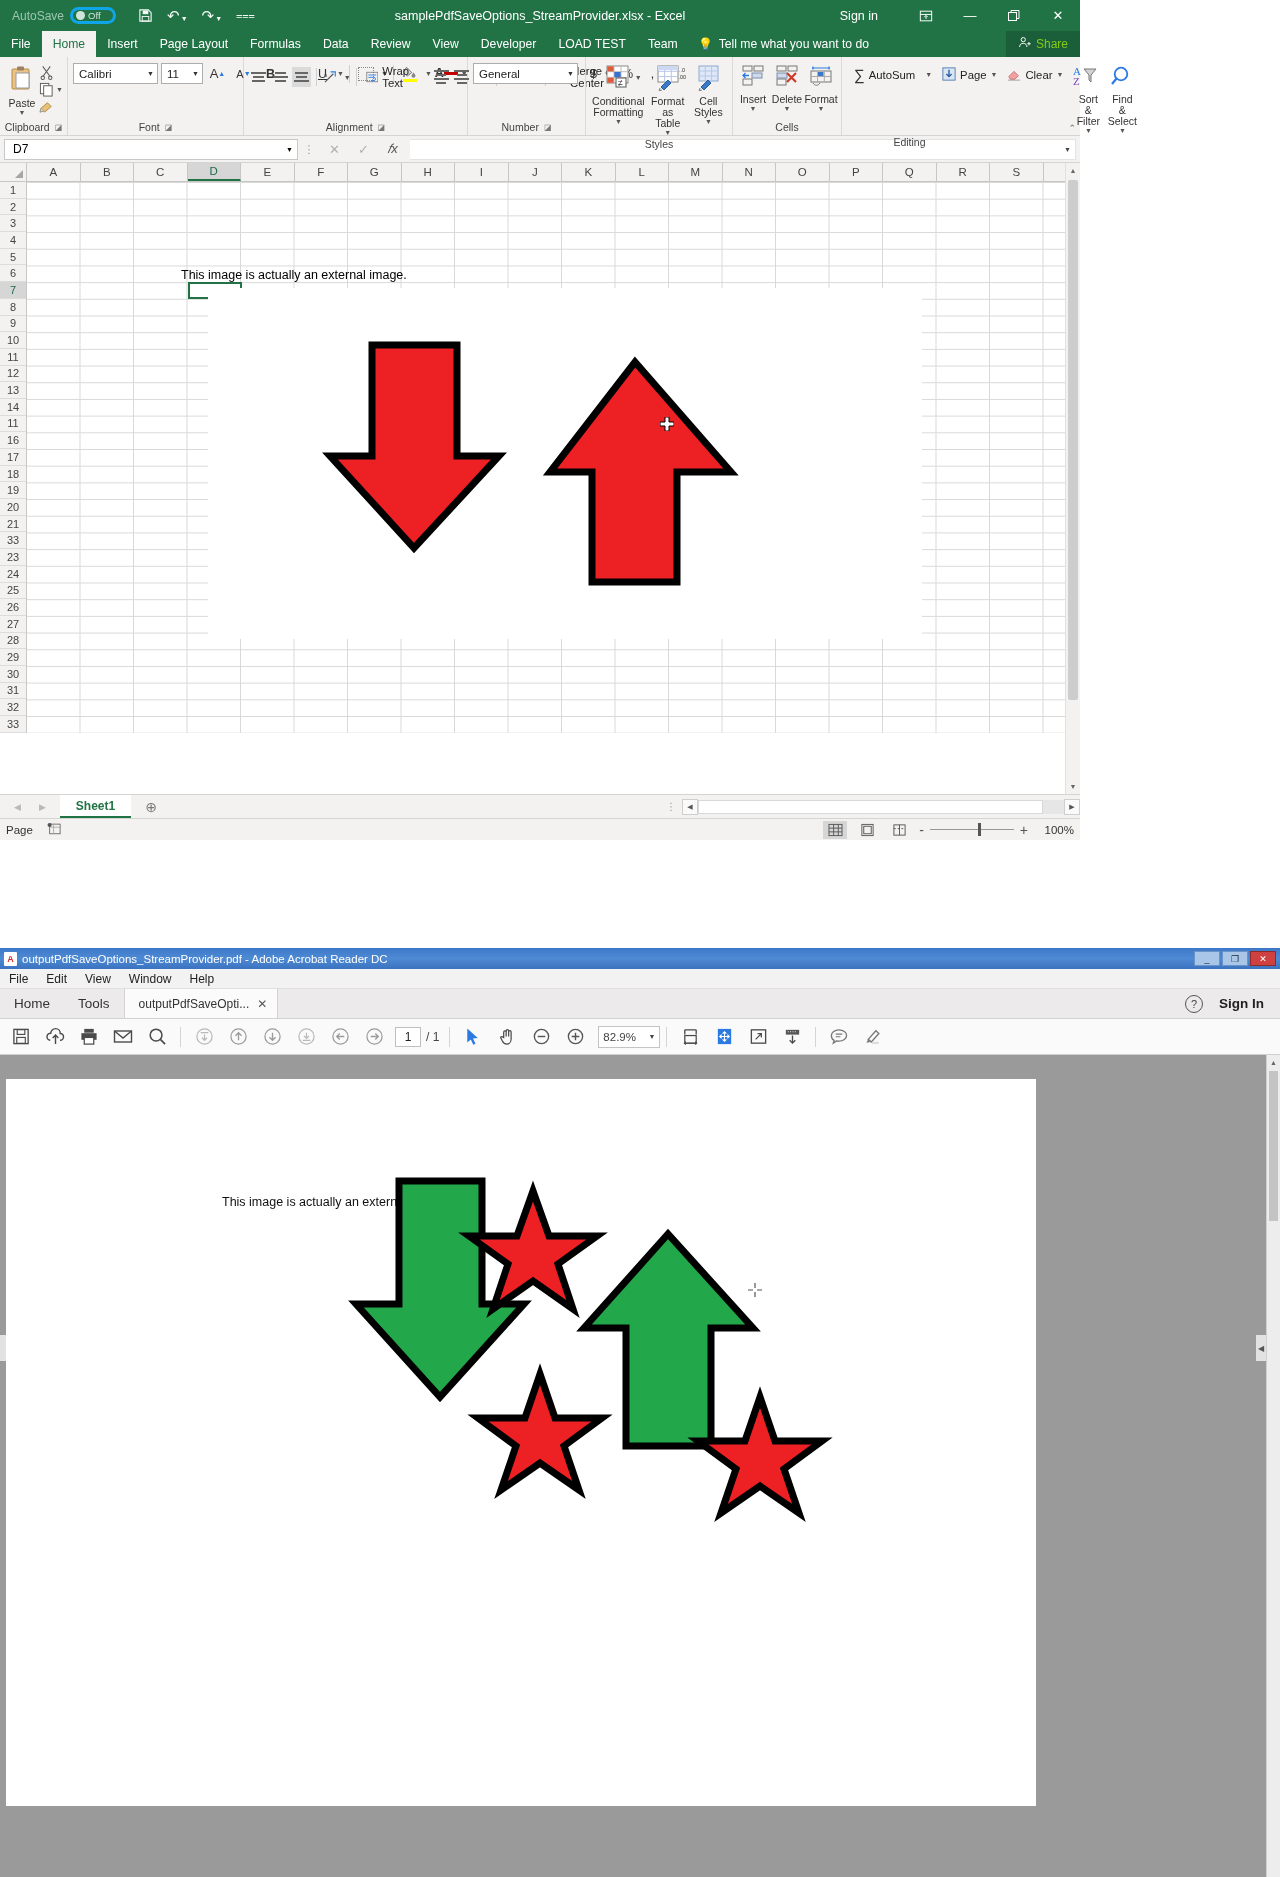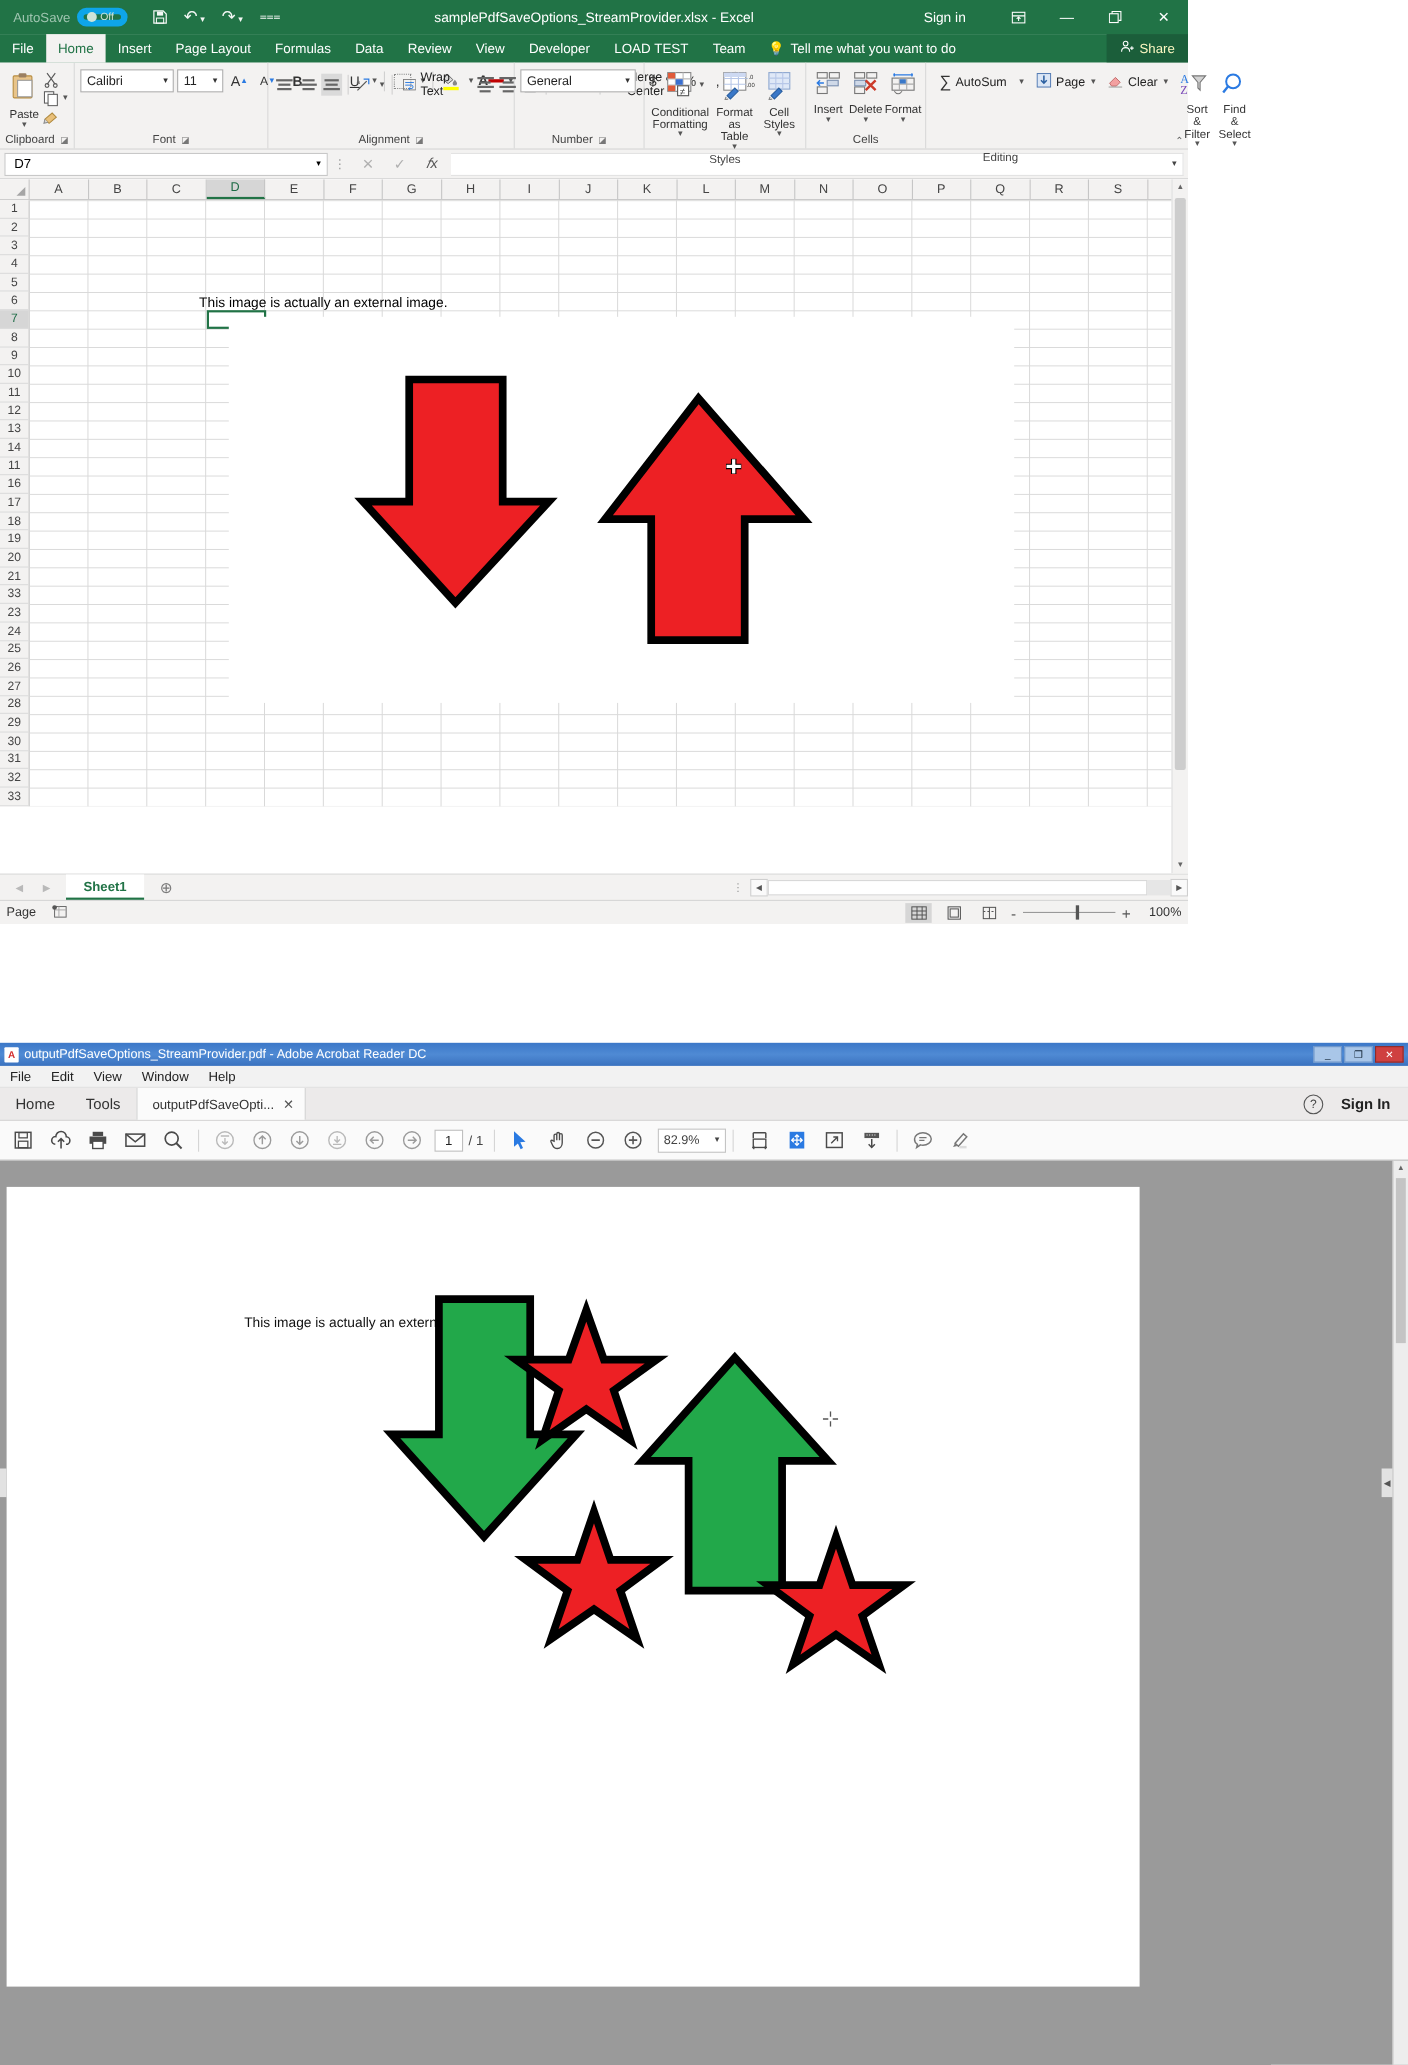--- a/index.html
+++ b/index.html
@@ -18,21 +18,21 @@
   .excel { position: absolute; left:0; top:0; width:1080px; height:948px; background:#fff; }
 
   .xl-titlebar {
     height: 31px; background: #217346; color: #fff;
     display: flex; align-items: center; position: relative;
     font-size: 12px;
   }
   .autosave-wrap { display:flex; align-items:center; margin-left:12px; gap:6px; }
   .autosave-label { color: #9fc5b0; font-size: 12px; }
   .autosave-toggle {
-    width: 46px; height: 17px; border-radius: 9px; border: 6px solid #0ea5e9;
+    width: 46px; height: 17px; border-radius: 9px; border: 3px solid #0ea5e9;
     display: flex; align-items: center; gap:3px; padding: 0 3px; color:#cfe4d8; font-size: 9.5px;
   }
   .autosave-knob { width: 9px; height: 9px; border-radius: 50%; background:#cfe4d8; }
   .qat { display: flex; align-items: center; gap: 14px; margin-left: 22px; }
   .qat-btn { color:#fff; font-size: 15px; line-height:1; opacity:.95; display:flex; align-items:center; }
   .qat-caret { font-size: 7px; margin-left: 1px; position: relative; top:3px;}
   .xl-title {
     position: absolute; left: 0; right: 0; text-align: center;
     font-size: 12.5px; color: #fff; pointer-events: none;
   }
@@ -42,21 +42,21 @@
 
   .xl-tabs {
     height: 26px; background:#217346; display:flex; align-items:stretch; position: relative;
     font-size: 12.2px;
   }
   .xl-tab { padding: 0 11px; display:flex; align-items:center; color:#fff; }
   .xl-tab.active { background:#f3f2f1; color:#217346; }
   .tellme { display:flex; align-items:center; gap:5px; color:#fff; padding: 0 10px; }
   .bulb { font-size: 12px; }
   .share-btn {
-    margin-left:auto; display:flex; align-items:center; gap:5px; color:#fef9c3;
+    margin-left:auto; display:flex; align-items:center; gap:5px; color:#84cc16;
     padding: 4px 12px; background:#1b5e3a; font-size: 12px;
   }
 
   .xl-ribbon { height: 79px; background:#f3f2f1; border-bottom:1px solid #d4d4d4; display:flex; position:relative; }
   .rgroup { display:flex; flex-direction:column; border-right:1px solid #d9d9d9; position:relative; padding-top:4px; }
   .rgroup-body { display:flex; flex:1; align-items:flex-start; padding: 2px 5px 0 5px; }
   .rgroup-label { font-size:10.5px; color:#444; text-align:center; padding-bottom:2px; display:flex; align-items:center; justify-content:center; gap:5px;}
   .dlg-launch { font-size: 8px; color:#777; }
 
   .btn-v { display:flex; flex-direction:column; align-items:center; justify-content:flex-start; padding: 2px 5px; font-size:10.5px; color:#333; min-width:34px; }

